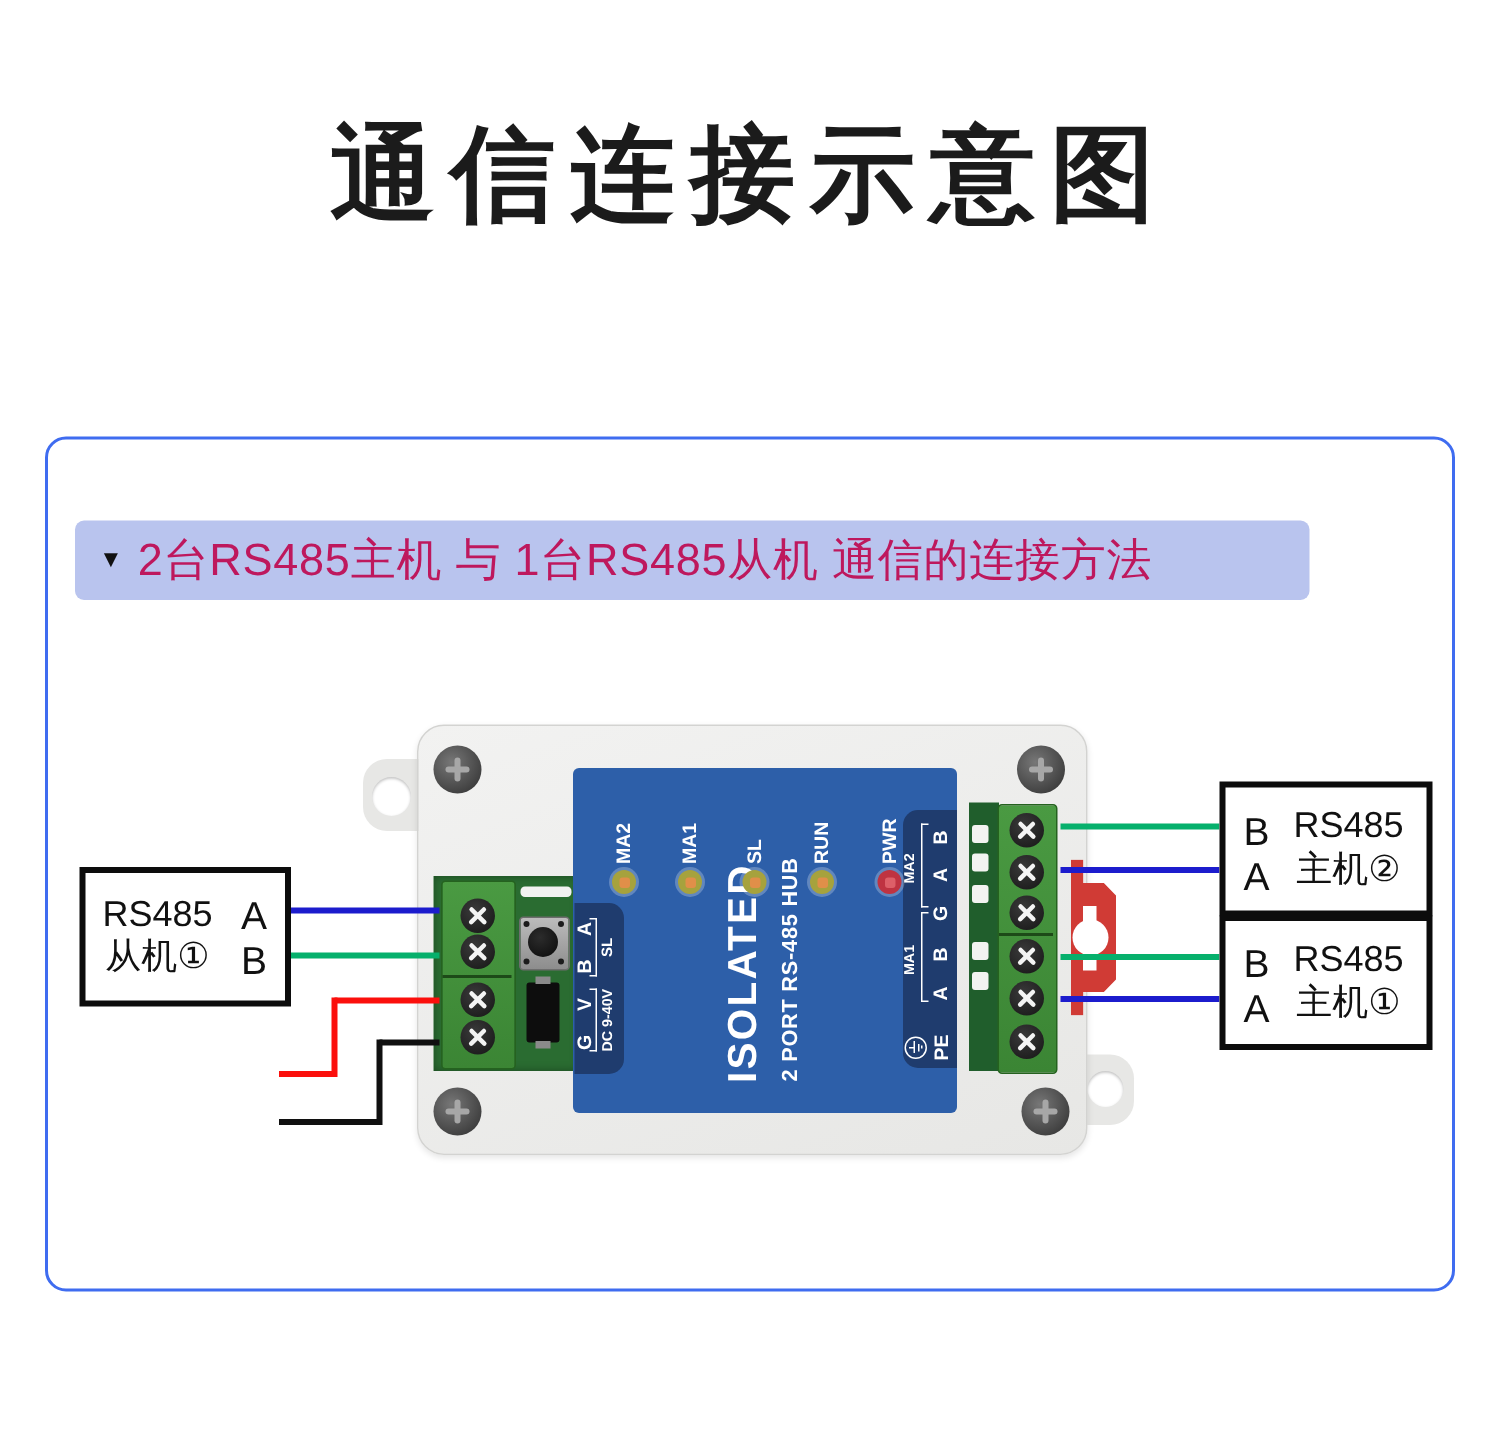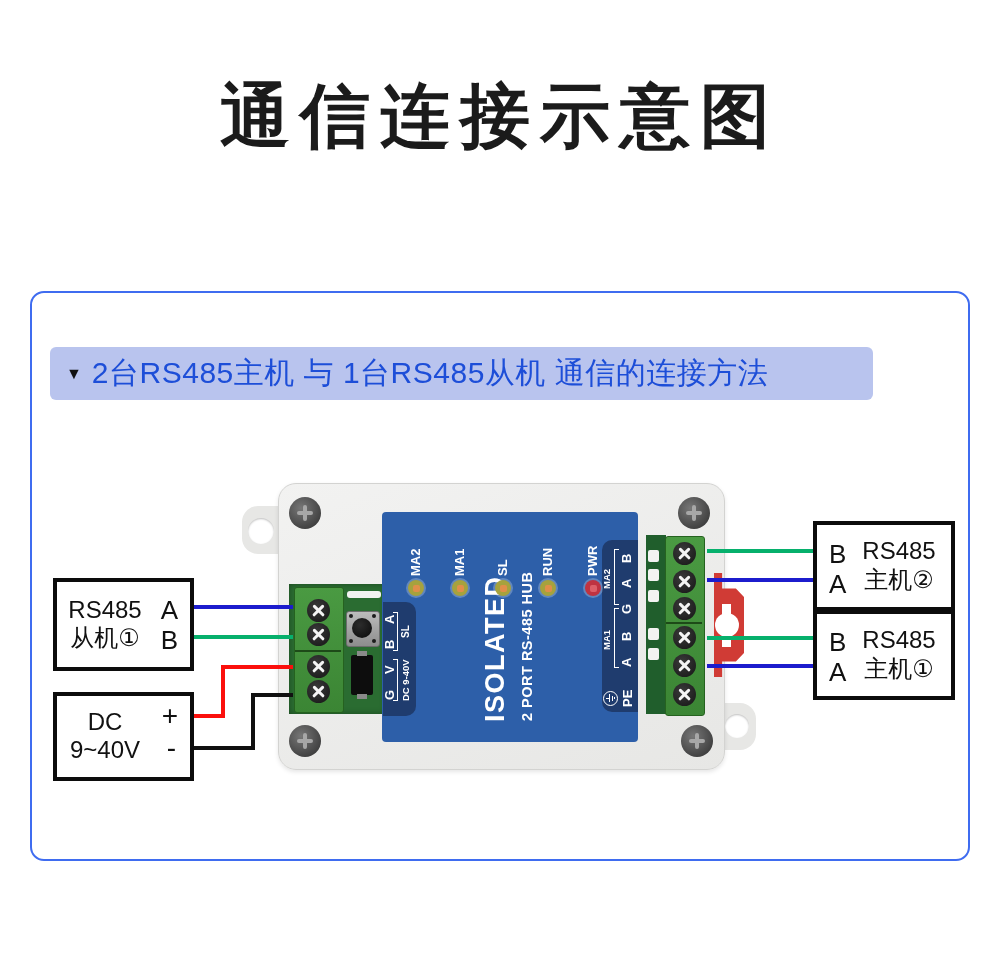--- a/index.html
+++ b/index.html
@@ -14,21 +14,21 @@
     border-radius:12px 12px 0 0;display:flex;align-items:center;justify-content:center;
     color:#ffffff;font-size:37px;font-weight:bold;letter-spacing:1px;z-index:2;}
   
   #frame-box{position:absolute;left:30px;top:291px;width:936px;height:566px;
     border:2px solid #3f6cf0;border-radius:14px;background:#ffffff;z-index:1;}
   
   #subtitle-bar{position:absolute;left:50px;top:347px;width:823px;height:53px;
     background:#b9c4ee;border-radius:6px;display:flex;align-items:center;
     padding-left:16px;box-sizing:border-box;z-index:3;}
   #subtitle-arrow{font-size:16px;color:#111;margin-right:10px;}
-  #subtitle-text{font-size:30px;color:#1d4ed8;letter-spacing:0.5px;}
+  #subtitle-text{font-size:30px;color:#be185d;letter-spacing:0.5px;}
   
   .ear{position:absolute;background:#e7e7e5;z-index:4;}
   #device-body{position:absolute;left:278px;top:483px;width:445px;height:285px;
     background:linear-gradient(160deg,#f2f2f1 0%,#e7e7e5 100%);
     border:1px solid #d3d3d1;border-radius:18px;box-shadow:0 2px 4px rgba(0,0,0,.10);z-index:5;}
   .hole{position:absolute;background:#ffffff;border-radius:50%;box-shadow:inset 0 1px 2px rgba(0,0,0,.25);z-index:5;}
   #left-pcb{position:absolute;left:289px;top:584px;width:97px;height:130px;background:#2a6c31;
     box-shadow:inset 0 0 6px rgba(0,0,0,.35);z-index:6;}
   #right-base{position:absolute;left:646px;top:535px;width:20px;height:179px;background:#205e2c;z-index:6;}
   .tblock{position:absolute;background:linear-gradient(180deg,#4a9a42 0%,#3b8534 100%);
@@ -224,28 +224,20 @@
 
   <div class="ext-box" style="left:53px;top:578px;width:133px;height:85px;">
     <div class="box-lines" style="left:6px;width:84px;">
       <div>RS485</div>
       <div>从机①</div>
     </div>
     <span class="pin" style="right:12px;top:13px;">A</span>
     <span class="pin" style="right:12px;top:43px;">B</span>
   </div>
 
-  <div class="ext-box" style="left:53px;top:692px;width:133px;height:81px;">
-    <div class="box-lines" style="left:6px;width:84px;">
-      <div>DC</div>
-      <div>9~40V</div>
-    </div>
-    <span class="pin big" style="right:12px;top:4px;">+</span>
-    <span class="pin big" style="right:14px;top:36px;">-</span>
-  </div>
 
   <div class="ext-box" style="left:813px;top:521px;width:134px;height:82px;">
     <span class="pin" style="left:12px;top:14px;">B</span>
     <span class="pin" style="left:12px;top:44px;">A</span>
     <div class="box-lines" style="left:42px;width:80px;">
       <div>RS485</div>
       <div>主机②</div>
     </div>
   </div>
 

